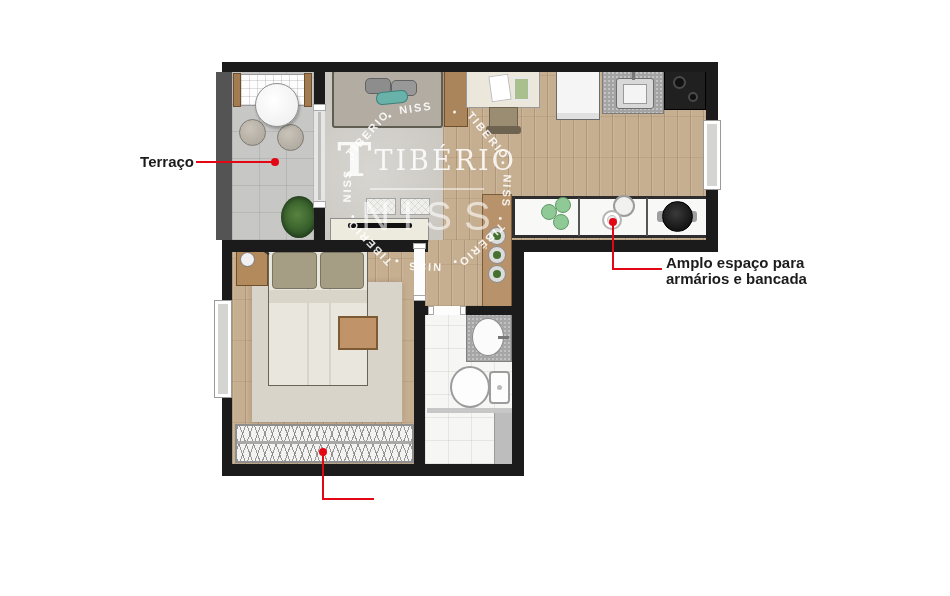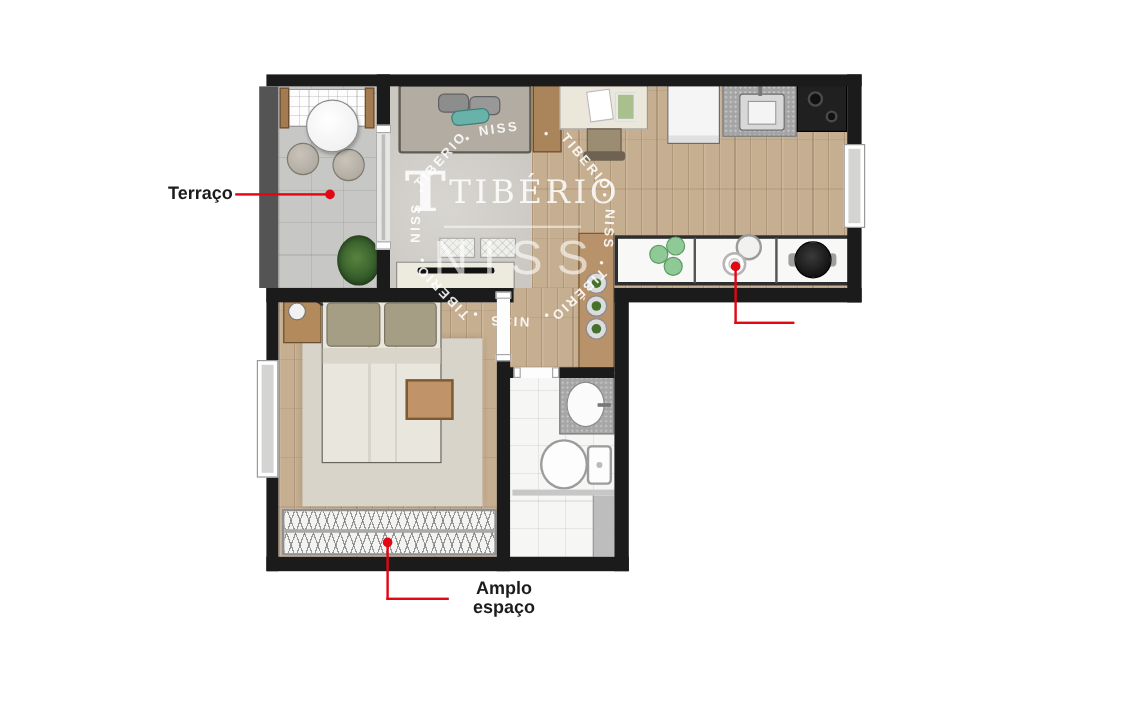--- a/index.html
+++ b/index.html
@@ -190,21 +190,24 @@
   <div class="wm-line"></div>
   <div class="wm-sub">NISS</div>
 
   <div class="ann-text" style="left:96px;top:154px;width:98px;text-align:right;">Terraço</div>
   <div class="ann-line" style="left:196px;top:161px;width:76px;height:2px;"></div>
   <div class="ann-dot" style="left:271px;top:158px;"></div>
 
   <div class="ann-dot" style="left:609px;top:218px;z-index:42;"></div>
   <div class="ann-line" style="left:612px;top:222px;width:2px;height:48px;"></div>
   <div class="ann-line" style="left:612px;top:268px;width:50px;height:2px;"></div>
+  <div class="ann-text" style="left:666px;top:255px;">
+    <div>Amplo espaço para</div>
+    <div>armários e bancada</div>
+  </div>
 
   <div class="ann-dot" style="left:319px;top:448px;z-index:42;"></div>
   <div class="ann-line" style="left:322px;top:452px;width:2px;height:48px;"></div>
   <div class="ann-line" style="left:322px;top:498px;width:52px;height:2px;"></div>
   <div class="ann-text" style="left:372px;top:483px;width:96px;text-align:center;">
-    <div>Amplo espaço</div>
   </div>
 
 </div>
 
 </body></html>

